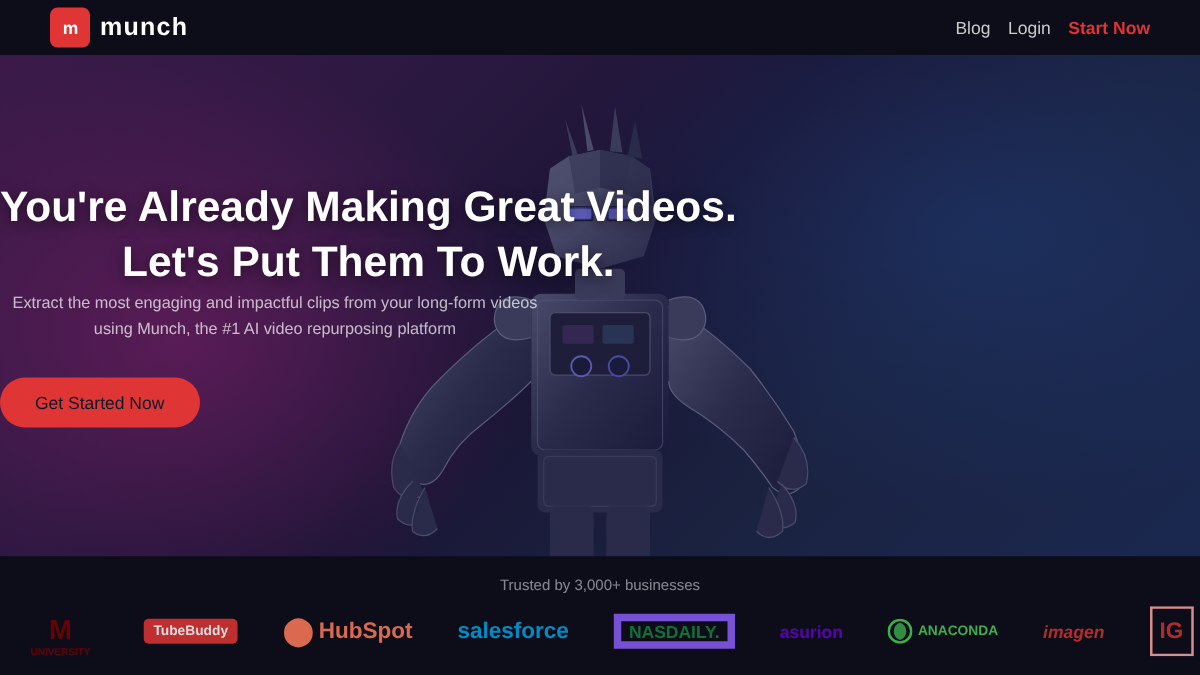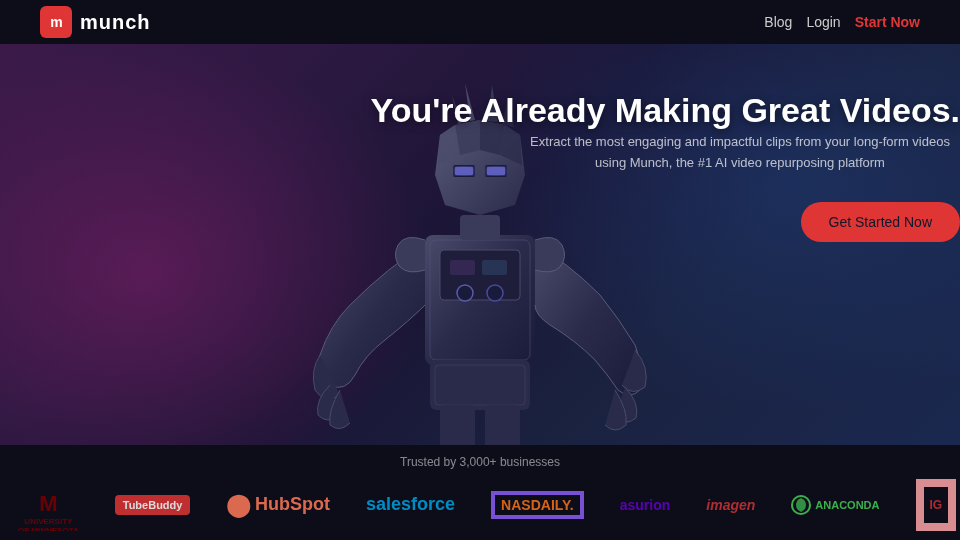--- a/index.html
+++ b/index.html
@@ -101,22 +101,22 @@
       height: 380px;
     }
 
     
     .hero-content {
       position: absolute;
       top: 44px;
       left: 0; right: 0;
       display: flex;
       flex-direction: column;
-      align-items: flex-end;
-      padding-top: 44px;
+      align-items: flex-start;
+      padding-top: 100px;
       z-index: 10;
     }
     .hero-title {
       color: white;
       font-size: 34px;
       font-weight: 700;
       text-align: center;
       line-height: 1.3;
       max-width: 600px;
       text-shadow: 0 2px 10px rgba(0,0,0,0.5);
@@ -178,25 +178,25 @@
       font-weight: 700;
       white-space: nowrap;
     }
 
     
     .logo-umn { color: #7a0000; font-size: 11px; text-align: center; display: flex; flex-direction: column; align-items: center; }
     .logo-umn-m { font-size: 22px; font-weight: 900; color: #7a0000; }
     .logo-tubebuddy { background: #e03535; color: white; padding: 4px 8px; border-radius: 4px; font-size: 11px; font-weight: 700; }
     .logo-hubspot { color: #ff7a59; font-size: 18px; font-weight: 700; }
     .logo-salesforce { color: #00a1e0; font-size: 18px; font-weight: 700; }
-    .logo-nasdaily { color: #f97316; font-size: 14px; font-weight: 900; border: 4px solid #8b5cf6; padding: 2px 6px; }
+    .logo-nasdaily { color: #15803d; font-size: 14px; font-weight: 900; border: 6px solid #8b5cf6; padding: 2px 6px; }
     .logo-asurion { color: #6600cc; font-size: 14px; font-weight: 600; }
     .logo-anaconda { color: #44cc55; font-size: 11px; font-weight: 700; }
     .logo-imagen { color: #cc3333; font-size: 14px; font-weight: 700; font-style: italic; }
-    .logo-ig { color: #cc3333; font-size: 12px; font-weight: 900; border: 8px solid #fca5a5; padding: 18px 6px; }
+    .logo-ig { color: #cc3333; font-size: 18px; font-weight: 900; border: 2px solid #fca5a5; padding: 18px 6px; }
 
     
     .robot-svg {
       width: 100%;
       height: 100%;
     }
   </style>
 </head>
 <body>
 
@@ -287,20 +287,21 @@
       <rect x="125" y="290" width="90" height="40" rx="4" fill="none" stroke="#4a4a6a" stroke-width="1" opacity="0.5"></rect>
 
       <rect x="130" y="330" width="35" height="50" rx="4" fill="#2a2a4a"></rect>
       <rect x="175" y="330" width="35" height="50" rx="4" fill="#2a2a4a"></rect>
     </svg>
   </div>
 
   <div class="hero-content">
     <h1 class="hero-title">
       <span>You're Already Making Great Videos.</span><br>
+      <span>Let's Put Them To Work.</span>
     </h1>
     <p class="hero-subtitle">Extract the most engaging and impactful clips from your long-form videos using Munch, the #1 AI video repurposing platform</p>
     <button class="cta-button">Get Started Now</button>
   </div>
 </section>
 
 <div class="logos-strip">
   <div class="trusted-text">Trusted by 3,000+ businesses</div>
   <div class="logos-row">
 
@@ -332,39 +333,39 @@
 
     <div class="logo-item">
       <div class="logo-item-img logo-nasdaily">
         <span>NASDAILY.</span>
       </div>
     </div>
 
     <div class="logo-item">
       <div class="logo-item-img logo-asurion">
         <span>asurion</span>
-      </div>
-    </div>
-
-    <div class="logo-item">
-      <div class="logo-item-img logo-imagen">
-        <span>imagen</span>
       </div>
     </div>
 
     <div class="logo-item">
       <div class="logo-item-img">
         <svg width="20" height="20" viewBox="0 0 20 20" style="margin-right:4px">
           <circle cx="10" cy="10" r="9" fill="none" stroke="#44cc55" stroke-width="2"></circle>
           <path d="M10,3 Q15,5 15,10 Q15,15 10,17 Q5,15 5,10 Q5,5 10,3Z" fill="#44cc55" opacity="0.8"></path>
         </svg>
         <span class="logo-anaconda">ANACONDA</span>
       </div>
     </div>
 
     <div class="logo-item">
+      <div class="logo-item-img logo-imagen">
+        <span>imagen</span>
+      </div>
+    </div>
+
+    <div class="logo-item">
       <div class="logo-item-img logo-ig">
         <span>IG</span>
       </div>
     </div>
 
   </div>
 </div>
 
 </body></html>

